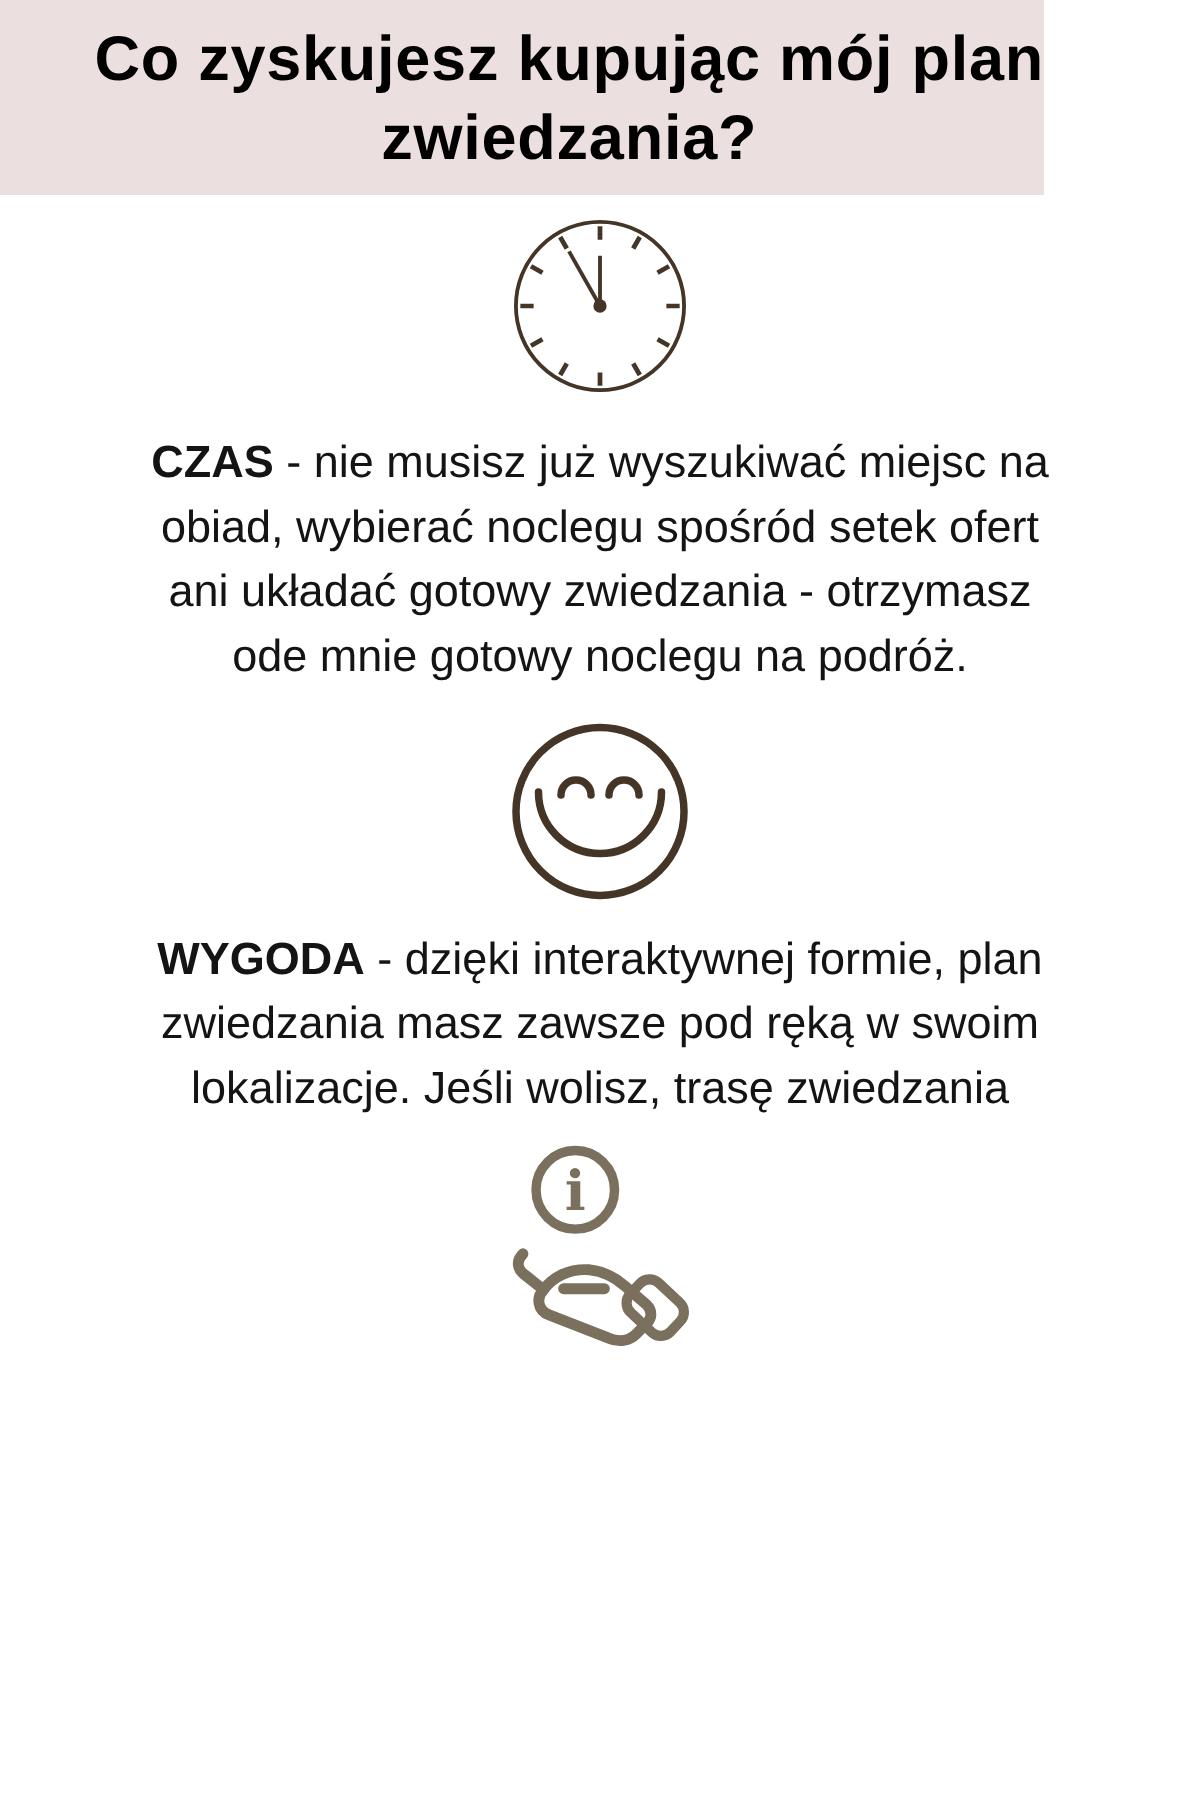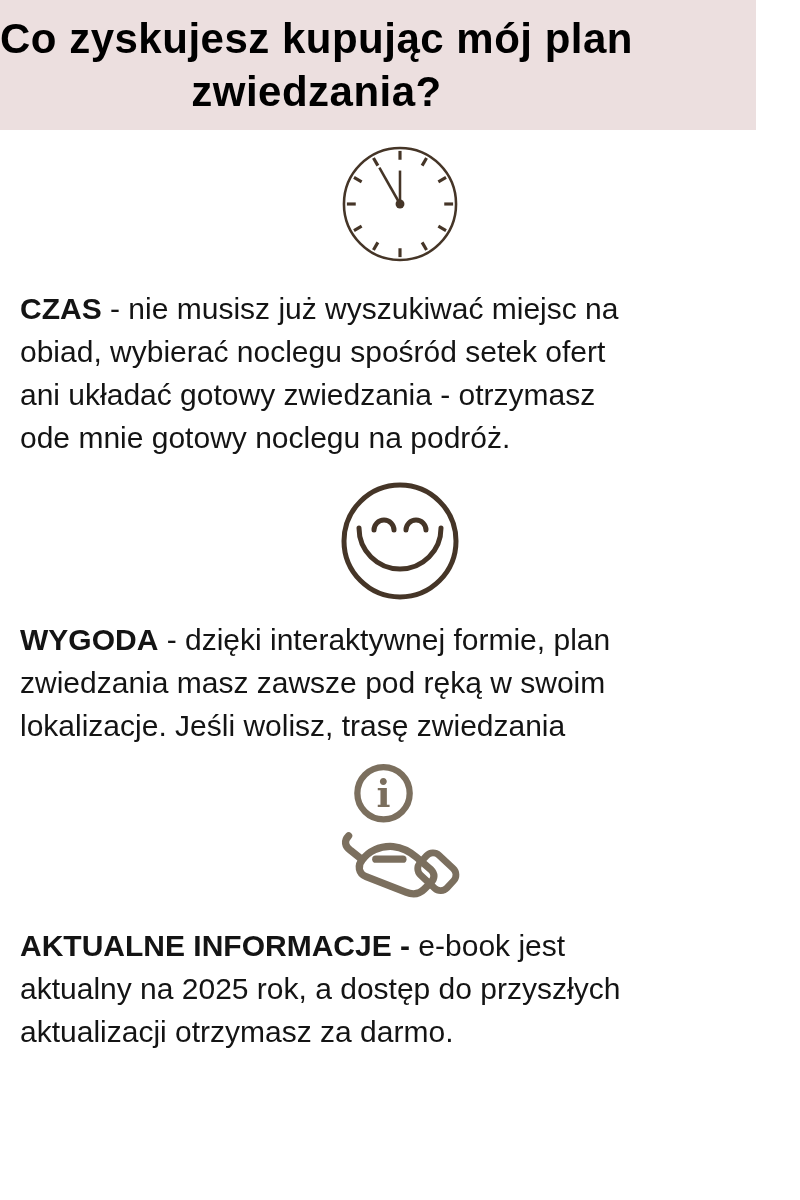--- a/index.html
+++ b/index.html
@@ -14,26 +14,26 @@
   html, body { margin: 0; padding: 0; }
   body {
     width: 800px;
     min-height: 1200px;
     background: var(--page_bg);
     font-family: "Liberation Sans", sans-serif;
     color: var(--body_text);
     overflow-x: hidden;
   }
   .banner {
-    width: 756px;
+    width: 696px;
     height: 130px;
     background: var(--header_bg);
     display: flex;
     align-items: center;
-    justify-content: flex-start;
+    justify-content: flex-end;
   }
   .title {
     margin: 0;
     text-align: center;
     font-weight: 700;
     font-size: 42px;
     line-height: 53px;
     color: var(--title_text);
     letter-spacing: 0.5px;
   }
@@ -42,20 +42,21 @@
     display: flex;
     justify-content: center;
     align-items: center;
   }
   .icon-clock  { margin-top: 15px; height: 118px; color: var(--icon_dark); }
   .icon-smiley { margin-top: 21px; height: 122px; color: var(--icon_dark); }
   .icon-info   { margin-top: 14px; height: 142px; color: var(--icon_taupe); }
   .text-block {
     margin: 0 auto;
     width: 760px;
+    text-align: center;
     font-size: 30px;
     line-height: 43px;
     font-weight: 400;
   }
   .text-block .line { display: block; white-space: nowrap; }
   .text-block .emph { font-weight: 700; }
   .tb-czas     { margin-top: 24px; }
   .tb-wygoda   { margin-top: 16px; }
   .tb-aktualne { margin-top: 21px; }
 </style>
@@ -124,20 +125,15 @@
         <circle cx="48" cy="33" r="27" stroke="currentColor" stroke-width="6.5"></circle>
         <text x="48" y="47" text-anchor="middle" font-family="'DejaVu Serif', serif" font-weight="bold" font-size="38" fill="currentColor" stroke="none">i</text>
         <g stroke="currentColor" stroke-width="7.5" stroke-linecap="round" stroke-linejoin="round">
           <path d="M12 77 c-5 5 -4 11 2 15 l10 8"></path>
           <path d="M26 102 c6 -9 18 -15 32 -14 c10 1 17 5 24 11 l15 13 c4 4 4 9 0 13 l-7 7 c-5 5 -12 6 -19 3 l-41 -16 c-8 -3 -9 -12 -4 -17 z"></path>
           <path d="M40 101 h28"></path>
         </g>
         <rect x="84" y="100" width="38" height="28" rx="9" transform="rotate(43 103 114)" fill="none" stroke="currentColor" stroke-width="7"></rect>
       </svg>
     </div>
-    <p class="text-block tb-aktualne">
-      <span class="line"><span class="emph">AKTUALNE INFORMACJE -</span><span> e-book jest</span></span>
-      <span class="line">aktualny na 2025 rok, a dostęp do przyszłych</span>
-      <span class="line">aktualizacji otrzymasz za darmo.</span>
-    </p>
   </section>
 
 </div>
 
 </body></html>

